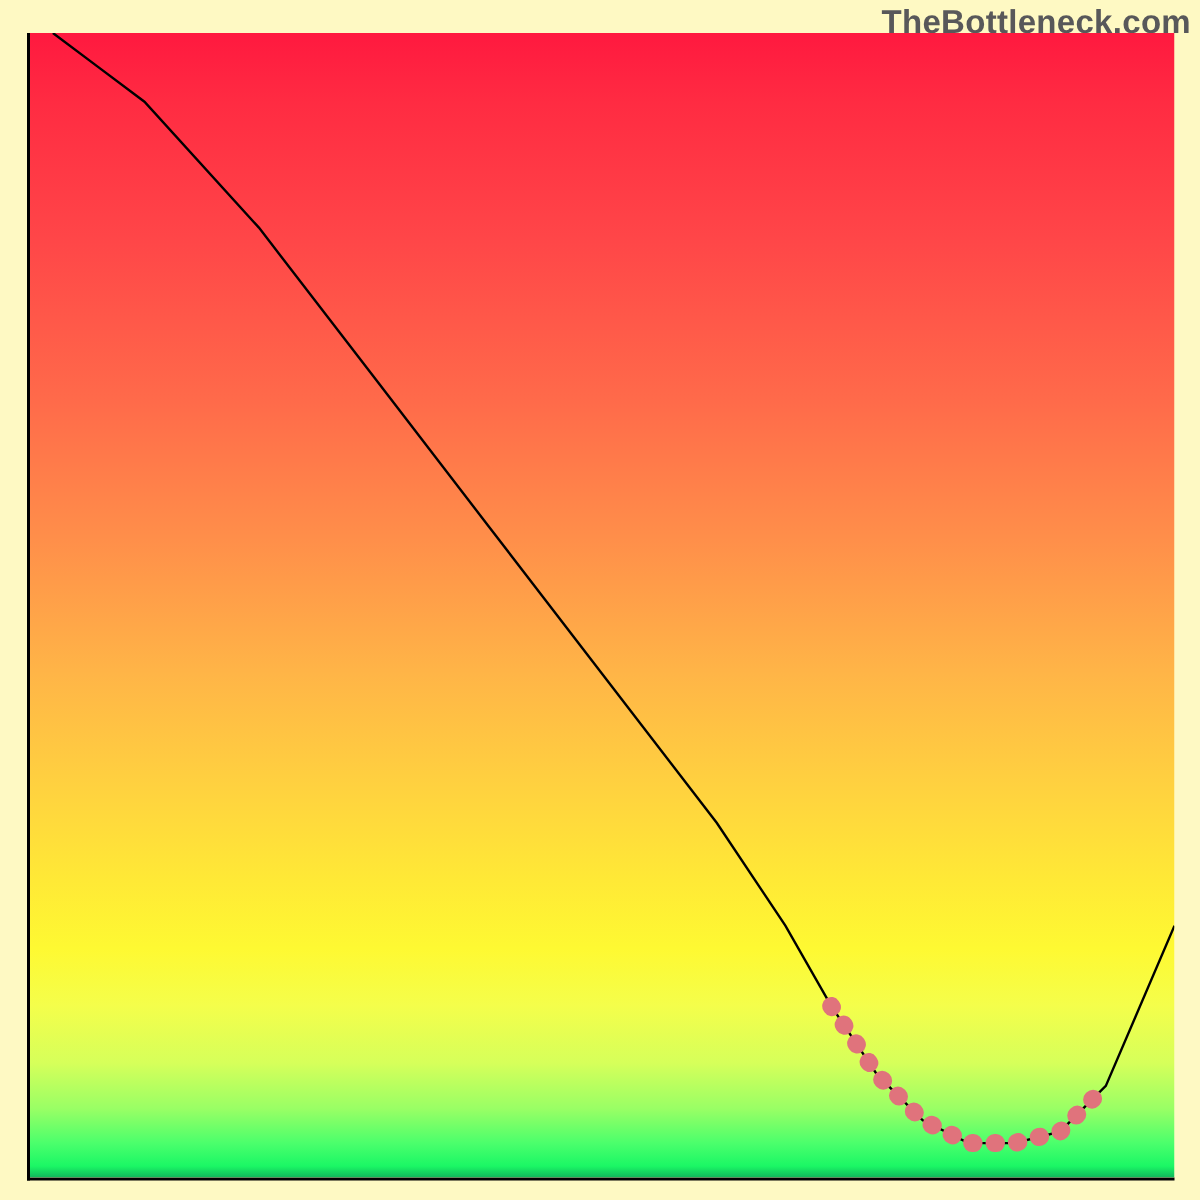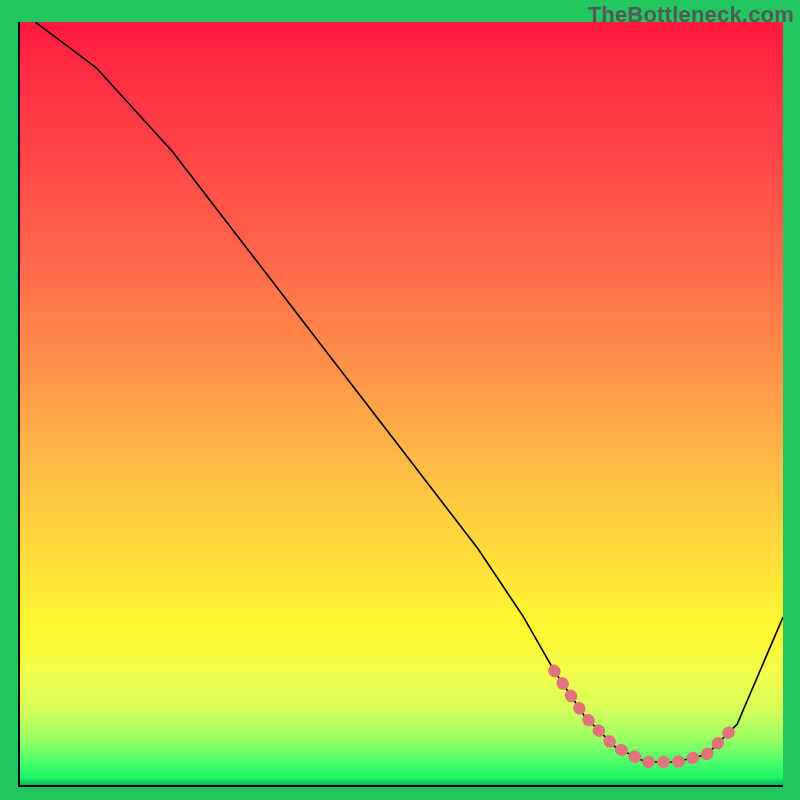--- a/index.html
+++ b/index.html
@@ -1,21 +1,21 @@
 <!DOCTYPE html>
 <html><head>
 <meta charset="utf-8">
 <style>
   * { margin: 0; padding: 0; box-sizing: border-box; }
   html, body { width: 800px; height: 800px; overflow: hidden; }
   .canvas {
     position: relative;
     width: 800px;
     height: 800px;
-    background: #22c55e;
+    background: #fef9c3;
   }
   .watermark {
     position: absolute;
     top: 2px;
     right: 6px;
     font-family: Arial, Helvetica, sans-serif;
     font-size: 22px;
     font-weight: bold;
     color: #58585a;
     letter-spacing: 0.2px;

